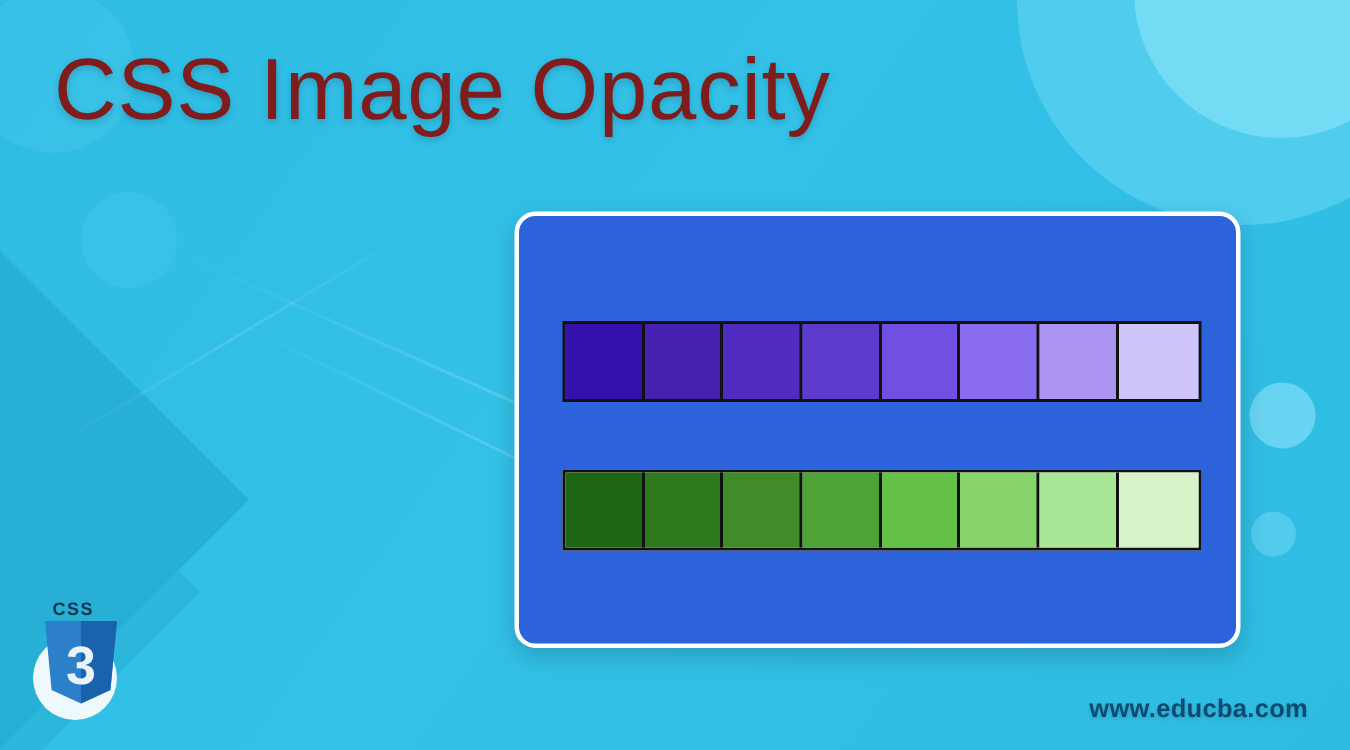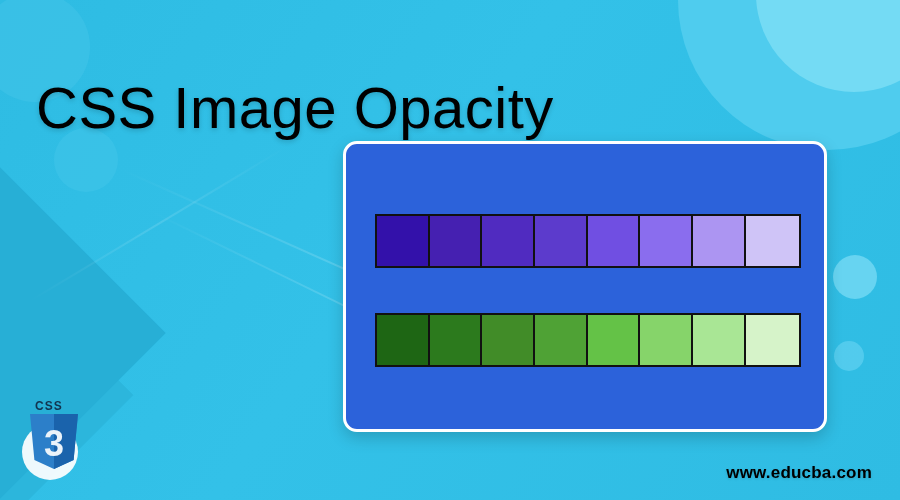--- a/index.html
+++ b/index.html
@@ -94,26 +94,25 @@
   .streak-b { width: 470px; left: 150px; top: 210px; transform: rotate(26deg); }
   .streak-c { width: 300px; left: 30px; top: 300px; transform: rotate(-31deg); opacity: .7; }
 
   
   .title {
     position: absolute;
     left: 36px;
     top: 26px;
     font-size: 58px;
     font-weight: 300;
-    color: #000000;
+    color: #7f1d1d;
     letter-spacing: 0.5px;
     white-space: nowrap;
     text-shadow: 0 2px 5px rgba(0,0,0,.17);
     font-family: "Liberation Sans", sans-serif;
-    margin-top: 48px;
   }
 
   
   .demo-panel {
     position: absolute;
     left: 343px;
     top: 141px;
     width: 484px;
     height: 291px;
     box-sizing: border-box;
@@ -179,21 +178,21 @@
   }
   .logo-shield { position: absolute; left: 10px; top: 14px; }
 
   
   .watermark {
     position: absolute;
     right: 28px;
     bottom: 17px;
     font-size: 17px;
     font-weight: bold;
-    color: #000000;
+    color: #0c4a6e;
     letter-spacing: .2px;
     text-shadow: 0 1px 3px rgba(0,0,0,.15);
     font-family: "Liberation Sans", sans-serif;
   }
 </style>
 </head>
 <body>
 
 <div class="banner">
 

